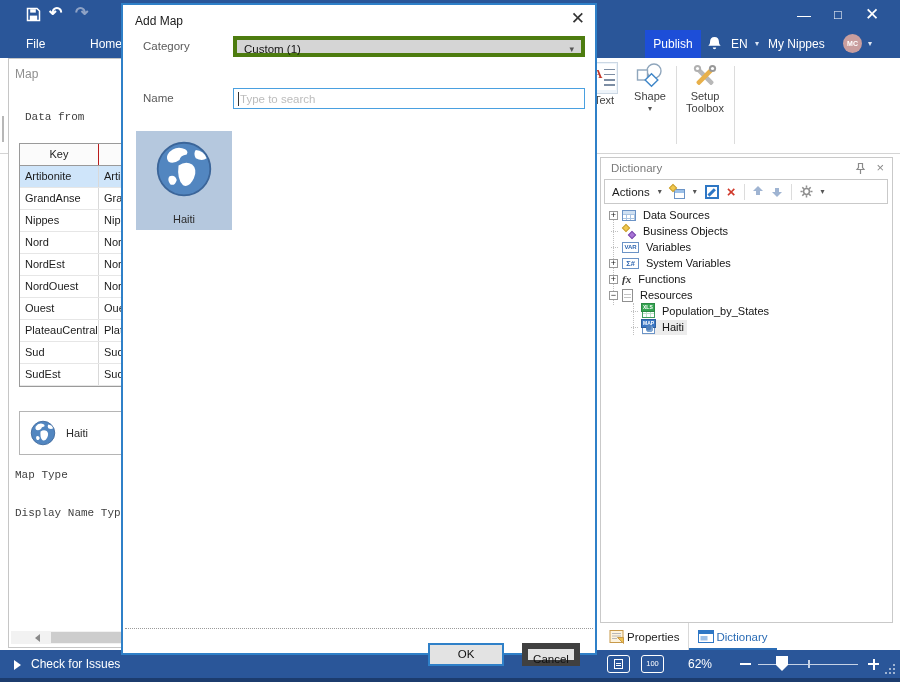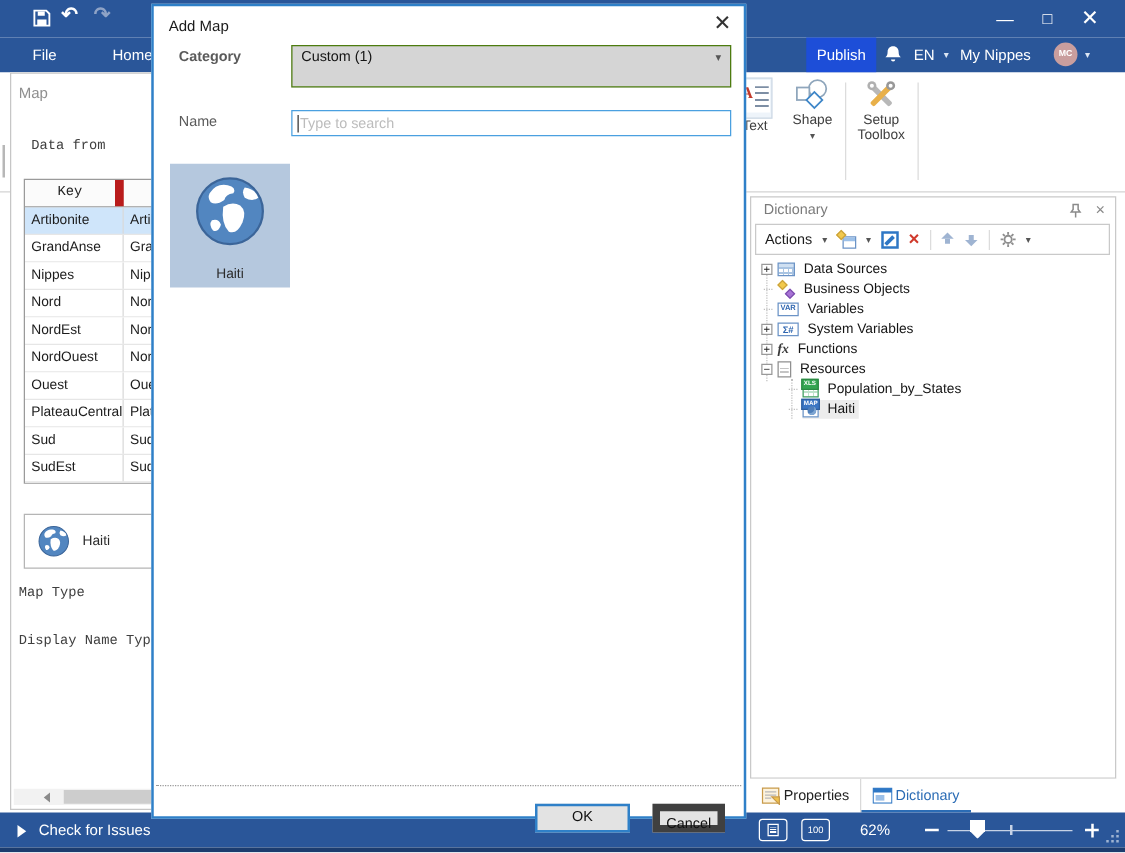--- a/index.html
+++ b/index.html
@@ -31,21 +31,21 @@
   .text-icon::before { content:"A"; position:absolute; left:1px; top:2px; font:bold 13px/15px "Liberation Serif", serif; color:#c0392b; }
   .text-icon::after { content:""; position:absolute; right:1px; top:5px; width:11px; height:17px;
       background:repeating-linear-gradient(to bottom,#7d8ea4 0 1.5px,transparent 1.5px 5px); }
 
   
   #map-panel { left:8px; top:58px; width:150px; height:590px; background:#fff; border:1px solid #c6c6c6; }
   .mp-title { position:absolute; left:6px; top:8px; color:#8f8f8f; font-size:12px; }
   .mp-label { position:absolute; left:6px; color:#3f3f3f; font-size:11px;font-family:Liberation Mono, monospace; }
   #map-table { position:absolute; left:10px; top:84px; width:140px; border:1px solid #9a9a9a; background:#fff; }
   .thead { display:flex; height:22px; border-bottom:1px solid #9a9a9a; background:#fbfbfb; }
-  .thead .c1 { width:79px; text-align:center; line-height:21px; font-size:11px; color:#222; border-right:7px solid #b91c1c;font-family:Liberation Mono, monospace; }
+  .thead .c1 { width:79px; text-align:center; line-height:21px; font-size:11px; color:#222; border-right:1px solid #b91c1c; }
   .thead .c2 { flex:1; }
   .trow { display:flex; height:22px; border-bottom:1px solid #e6e6e6; background:#fff; }
   .trow .c1 { width:79px; padding-left:5px; line-height:21px; font-size:11px; color:#1c1c1c; border-right:1px solid #d9d9d9; white-space:nowrap; overflow:hidden; }
   .trow .c2 { flex:1; padding-left:5px; line-height:21px; font-size:11px; color:#1c1c1c; white-space:nowrap; overflow:hidden; }
   .trow.selected { background:#cfe5fa; }
   #haiti-box { position:absolute; left:10px; top:352px; width:130px; height:44px; border:1px solid #b5b5b5; background:#fff; }
   #haiti-box .lbl { position:absolute; left:46px; top:0; line-height:42px; font-size:11px; color:#2b2b2b; }
   #mp-hscroll { position:absolute; left:2px; bottom:3px; width:146px; height:13px; background:#f2f2f2; }
   .hs-arrow { position:absolute; left:24px; top:3px; width:0; height:0; border-top:4px solid transparent; border-bottom:4px solid transparent; border-right:5px solid #8a8a8a; }
   .hs-thumb { position:absolute; left:40px; top:1px; height:11px; right:0; background:#cdcdcd; }
@@ -134,21 +134,21 @@
   .sb-plus-v { position:absolute; left:872.5px; top:8.5px; width:2px; height:11px; background:#fff; }
   .grip { position:absolute; right:5px; top:14px; width:10px; height:10px; }
   .grip i { position:absolute; width:2px; height:2px; background:#9fb4d2;
     box-shadow:8px 0 0 #9fb4d2, 8px -4px 0 #9fb4d2, 8px -8px 0 #9fb4d2, 4px 0 0 #9fb4d2, 4px -4px 0 #9fb4d2, 0 0 0 #9fb4d2; left:0; top:8px; }
 
   
   #dialog { left:121px; top:3px; width:476px; height:652px; background:#fff; border:2px solid #2f80c8; z-index:20; }
   .dlg-title { position:absolute; left:12px; top:9px; font-size:12px; color:#1a1a1a; }
   .dlg-close { position:absolute; right:10px; top:4px; font-size:17px; color:#333; line-height:20px; }
   .dlg-label { position:absolute; left:20px; font-size:11.5px; color:#5a5a5a; }
-  #dlg-combo { position:absolute; left:110px; top:31px; width:352px; height:34px; background:#d5d5d5; border:1px solid #4d7c0f;padding-left:10px; }
+  #dlg-combo { position:absolute; left:110px; top:31px; width:352px; height:21px; background:#d5d5d5; border:4px solid #4d7c0f;padding-left:10px; }
   #dlg-combo .val { position:absolute; left:7px; top:0; line-height:19px; font-size:11.5px; color:#141414; }
   #dlg-combo .caret { position:absolute; right:7px; top:0; line-height:19px; font-size:9px; color:#555; }
   #dlg-name { position:absolute; left:110px; top:83px; width:352px; height:21px; border:1px solid #4aa0e0; background:#fff; }
   #dlg-name input { position:absolute; left:6px; top:1px; width:330px; height:17px; border:none; outline:none; font-family:"Liberation Sans", sans-serif; font-size:11.5px; color:#222; background:transparent; }
   #dlg-name input::placeholder { color:#bcbcbc; opacity:1; }
   #dlg-name .caret-line { position:absolute; left:4px; top:3px; width:1px; height:14px; background:#333; }
   #map-tile { position:absolute; left:13px; top:126px; width:96px; height:99px; background:#b5c8de; text-align:center; }
   #map-tile .tile-label { position:absolute; left:0; right:0; bottom:5px; font-size:11px; color:#2b2b2b; }
   .dlg-dotted { position:absolute; left:2px; right:2px; top:623px; border-top:1px dotted #9a9a9a; }
   .dlg-btn { position:absolute; top:638px; height:23px; background:#e3e3e3; font-size:11.5px; color:#111; text-align:center; }
@@ -445,21 +445,21 @@
     <span class="sb-plus-v"></span>
     <span class="grip">
         <i></i>
       </span>
   </div>
   <div class="abs" id="bottom-strip"></div>
 
   <div class="abs" id="dialog">
     <span class="dlg-title">Add Map</span>
     <span class="dlg-close">✕</span>
-    <span class="dlg-label" style="top:35px;font-weight:bold;">Category</span>
+    <span class="dlg-label" style="top:35px;">Category</span>
     <span id="dlg-combo">
       <span class="val">Custom (1)</span>
       <span class="caret">▾</span>
     </span>
     <span class="dlg-label" style="top:87px;">Name</span>
     <span id="dlg-name">
       <span class="caret-line"></span>
       <input type="text" placeholder="Type to search" style="">
     </span>
     <div id="map-tile">

